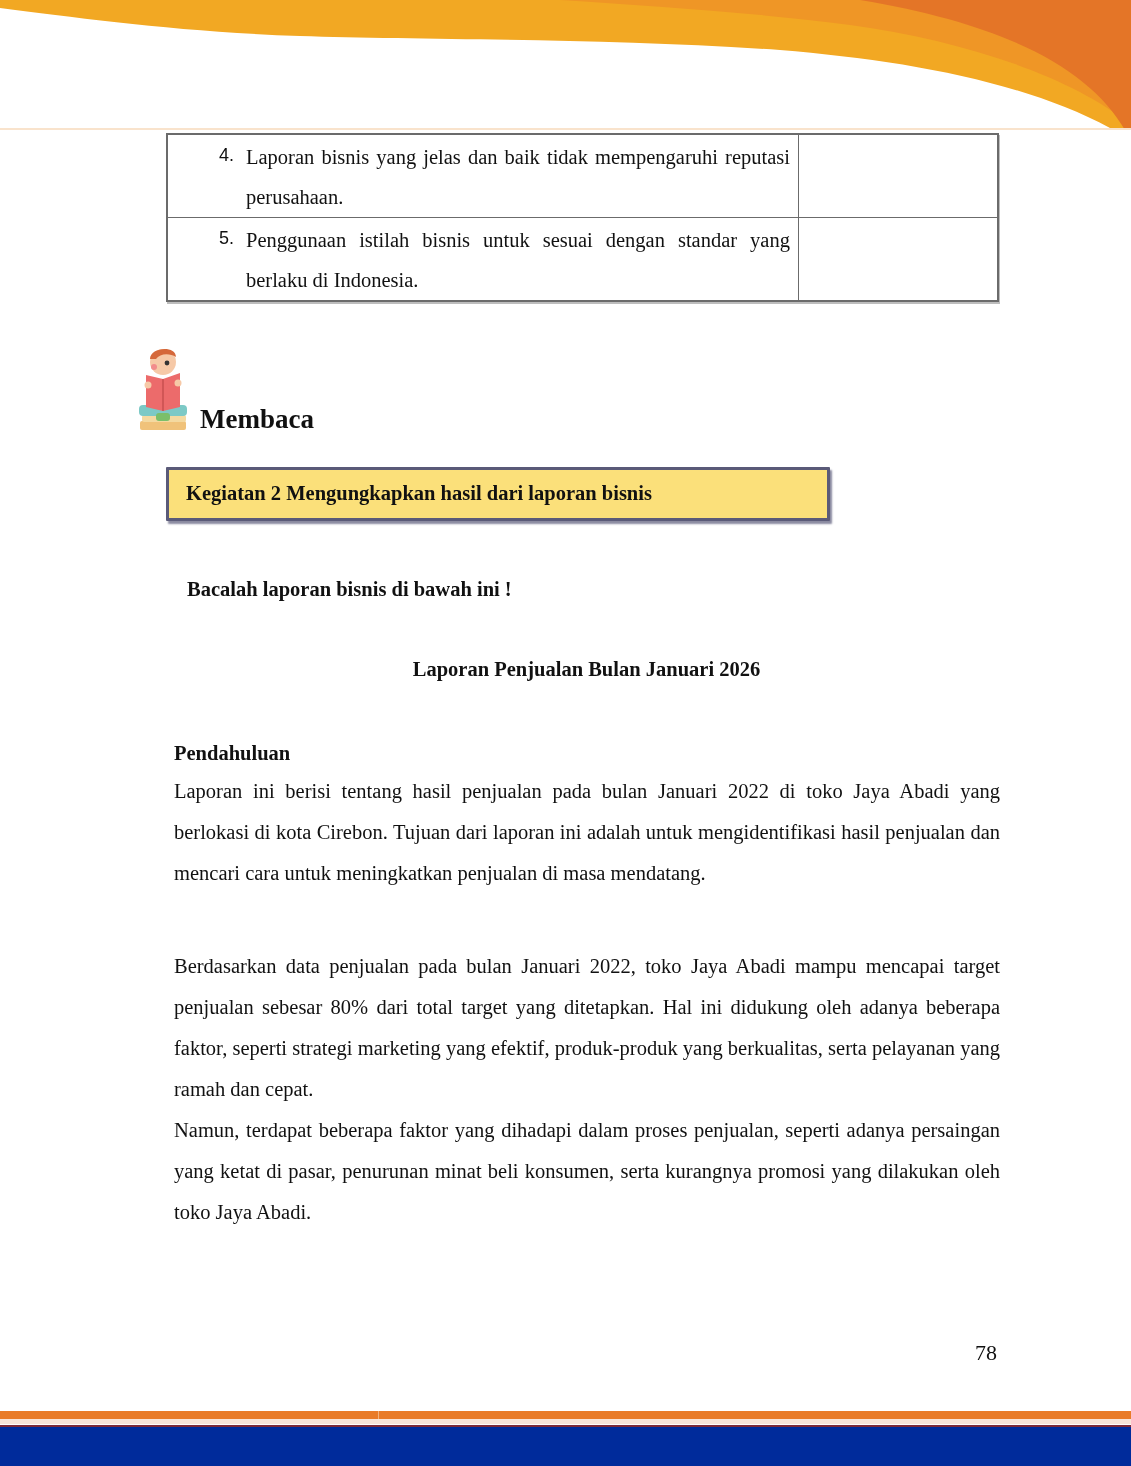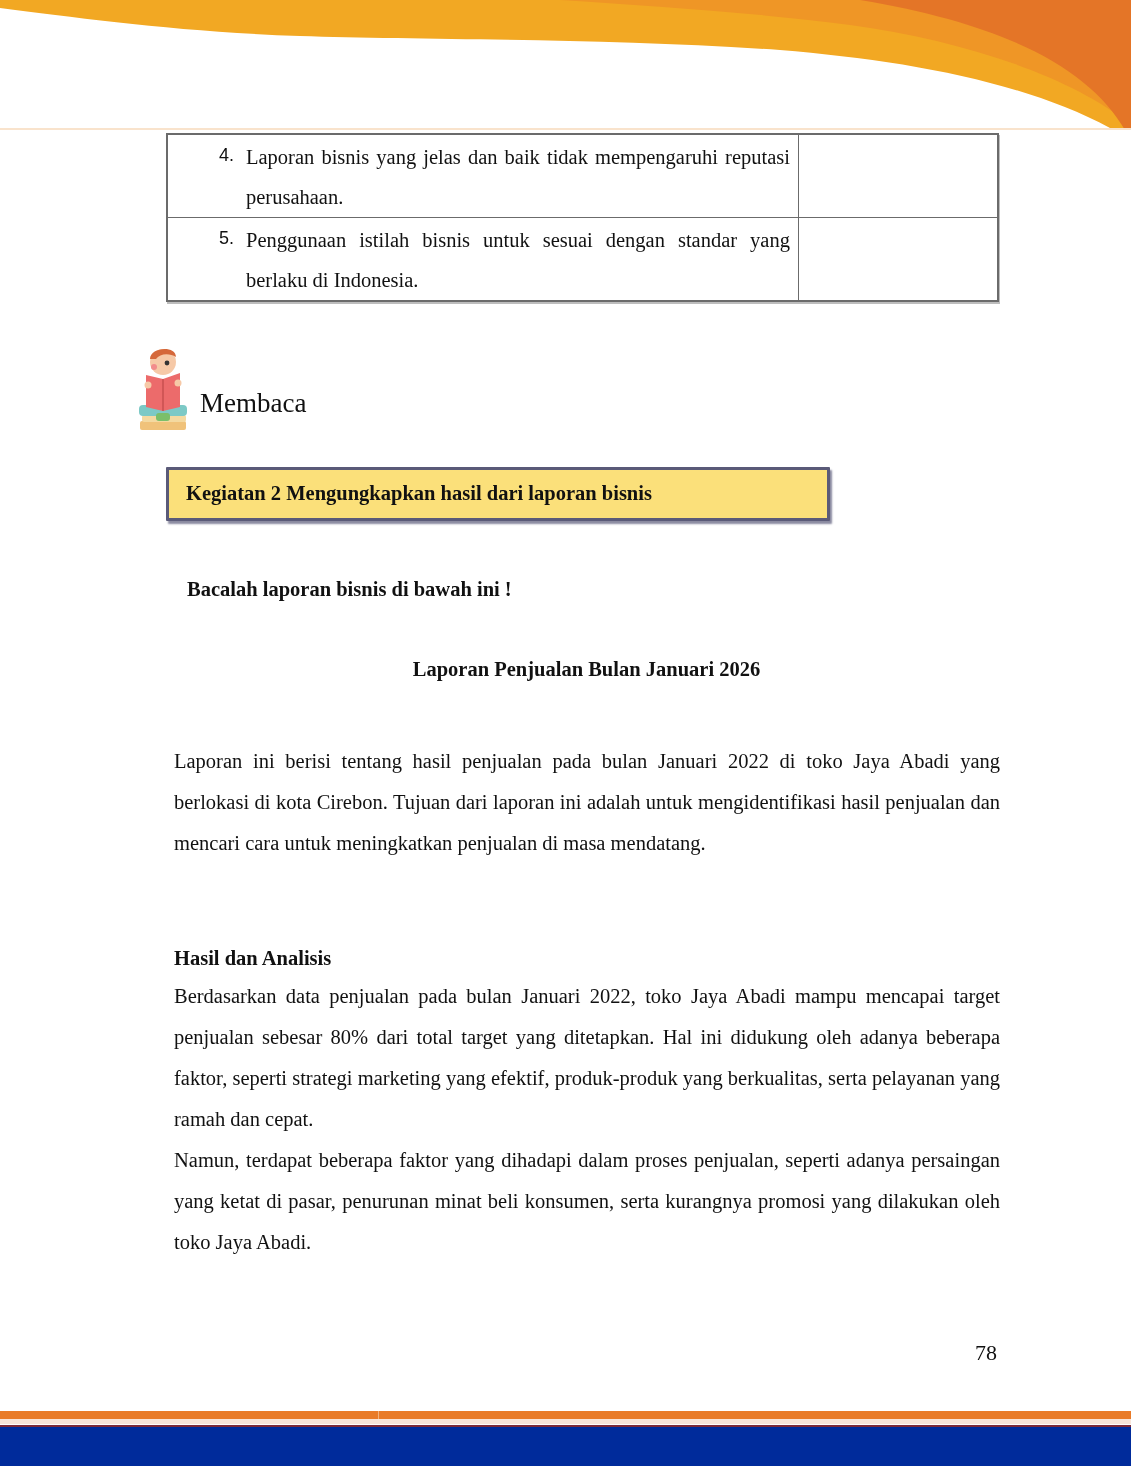--- a/index.html
+++ b/index.html
@@ -22,21 +22,21 @@
     .stmt-answer { width: 199px; }
     .stmt-inner { display: flex; padding-top: 2px; }
     .stmt-num {
       width: 78px; text-align: right; padding-right: 12px; box-sizing: border-box;
       font-family: "Liberation Sans", "DejaVu Sans", sans-serif; font-size: 18px; line-height: 36px;
     }
     .stmt-text { flex: 1; font-size: 20.5px; line-height: 40px; padding-right: 8px; text-align: justify; text-align-last: left; }
 
     
     .reading-icon { position: absolute; left: 136px; top: 345px; width: 56px; height: 88px; }
-    .reading-title { position: absolute; left: 200px; top: 388px; font-size: 27px; font-weight: normal; }
+    .reading-title { position: absolute; left: 200px; top: 404px; font-size: 27px; font-weight: bold; }
 
     
     .activity-banner {
       position: absolute; left: 166px; top: 467px; width: 664px; height: 54px;
       background: #fbe07a; border: 3px solid #5a5a78; border-radius: 1px;
       box-shadow: 2px 3px 2px #8a8aa0; box-sizing: border-box;
     }
     .activity-banner span {
       position: absolute; left: 17px; top: 12px; font-size: 20.5px; font-weight: bold;
     }
@@ -106,25 +106,25 @@
 
 <div class="activity-banner">
   <span>Kegiatan 2 Mengungkapkan hasil dari laporan bisnis</span>
 </div>
 
 <div class="instruction">Bacalah laporan bisnis di bawah ini !</div>
 
 <div class="report-title">Laporan Penjualan Bulan Januari 2026</div>
 
 <div class="section" style="top:738px;">
+  <h3>Pendahuluan</h3>
   <p style="margin-top:3px;">Laporan ini berisi tentang hasil penjualan pada bulan Januari 2022 di toko Jaya Abadi yang berlokasi di kota Cirebon. Tujuan dari laporan ini adalah untuk mengidentifikasi hasil penjualan dan mencari cara untuk meningkatkan penjualan di masa mendatang.</p>
 </div>
 
 <div class="section" style="top:943px;">
-  <h3>Hasil dan Analisis</h3>
   <p style="margin-top:3px;">Berdasarkan data penjualan pada bulan Januari 2022, toko Jaya Abadi mampu mencapai target penjualan sebesar 80% dari total target yang ditetapkan. Hal ini didukung oleh adanya beberapa faktor, seperti strategi marketing yang efektif, produk-produk yang berkualitas, serta pelayanan yang ramah dan cepat.</p>
   <p>Namun, terdapat beberapa faktor yang dihadapi dalam proses penjualan, seperti adanya persaingan yang ketat di pasar, penurunan minat beli konsumen, serta kurangnya promosi yang dilakukan oleh toko Jaya Abadi.</p>
 </div>
 
 <div class="page-number">78</div>
 
 <div class="footer-orange"></div>
 <div class="footer-orange-split"></div>
 <div class="footer-pale"></div>
 <div class="footer-blue"></div>

